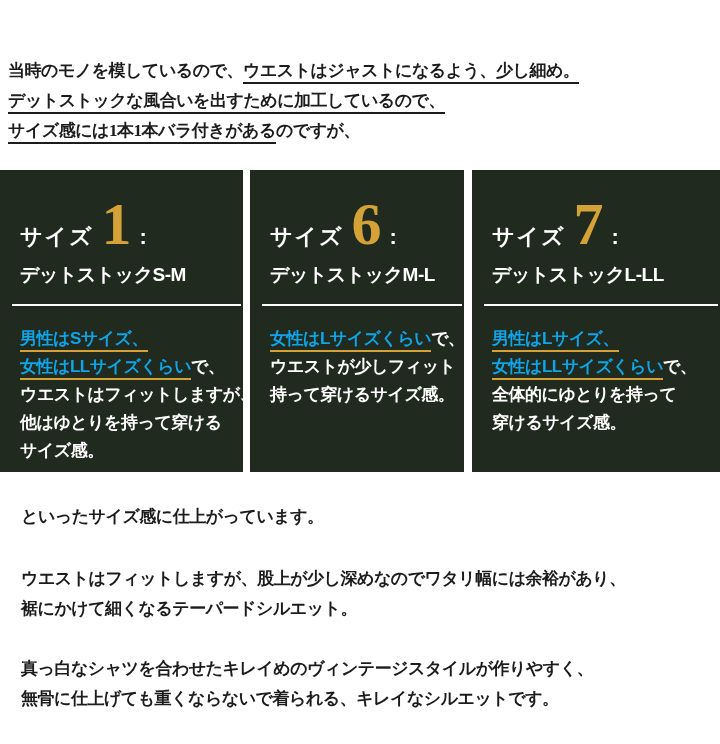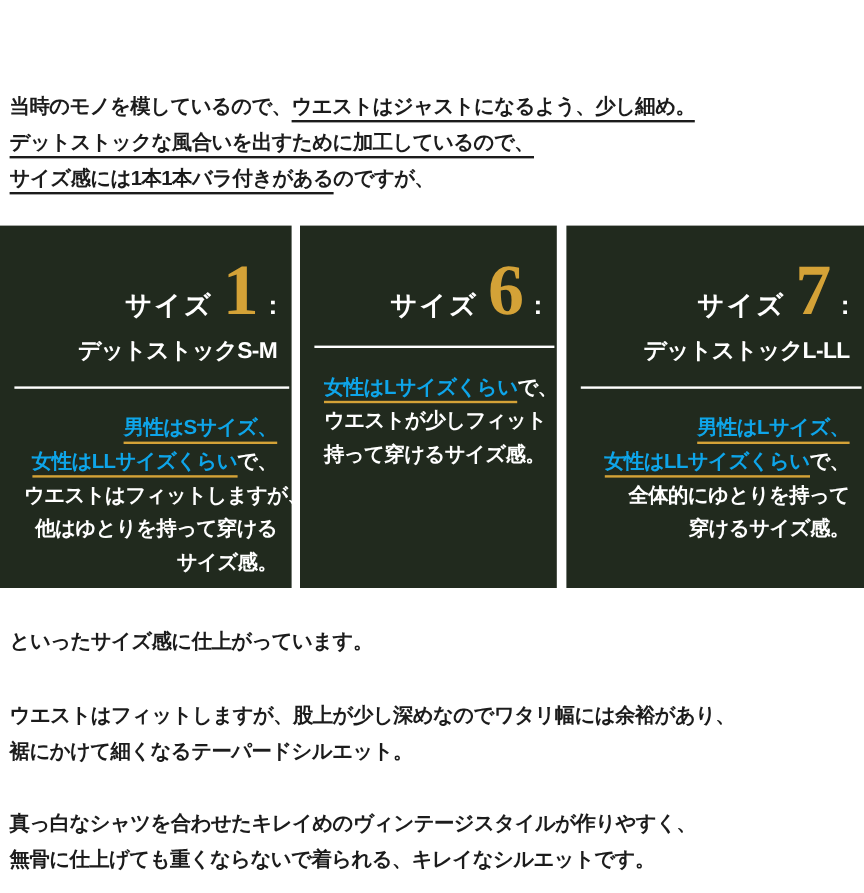--- a/index.html
+++ b/index.html
@@ -7,37 +7,37 @@
     width: 720px;
     height: 744px;
     background: #ffffff;
     color: #1c1c1c;
     font-family: "Liberation Sans", "DejaVu Sans", sans-serif;
     overflow: hidden;
   }
 
   
   .intro {
-    padding: 74px 8px 0 8px;
+    padding: 56px 8px 0 8px;
     font-size: 17px;
     font-weight: 700;
     letter-spacing: -0.5px;
     line-height: 30px;
+    font-family: Liberation Serif, serif;
   }
   .intro .line { white-space: nowrap; }
   .u {
     border-bottom: 2px solid #1c1c1c;
     padding-bottom: 2px;
   }
 
   
   .cards {
     display: flex;
     margin-top: 24px;
-    text-align: right;
   }
   .card {
     background: #212a1e;
     height: 302px;
     box-sizing: border-box;
     padding: 24px 12px 0 20px;
     color: #ffffff;
   }
   .card-1 { width: 243px; margin-right: 7px; }
   .card-2 { width: 214px; margin-right: 8px; }
@@ -93,21 +93,21 @@
   .outro { padding: 0 8px; }
   .outro .para {
     font-size: 17px;
     font-weight: 700;
     letter-spacing: -0.5px;
     line-height: 30px;
   }
   .para-1 { margin-top: 30px; }
   .para-2 { margin-top: 32px; }
   .para-3 { margin-top: 30px; }
-  .outro .line { white-space: nowrap; }
+  .outro .line { white-space: nowrap; margin-left: 13px; }
 </style>
 </head>
 <body>
 
 <div class="intro">
   <div class="line"><span>当時のモノを模しているので、</span><span class="u">ウエストはジャストになるよう、少し細め。</span><span></span></div>
   <div class="line"><span></span><span class="u">デットストックな風合いを出すために加工しているので、</span><span></span></div>
   <div class="line"><span></span><span class="u">サイズ感には1本1本バラ付きがある</span><span>のですが、</span></div>
 </div>
 
@@ -125,20 +125,21 @@
       <div class="bline"><span class="gold"></span><span>ウエストはフィットしますが、</span></div>
       <div class="bline"><span class="gold"></span><span>他はゆとりを持って穿ける</span></div>
       <div class="bline"><span class="gold"></span><span>サイズ感。</span></div>
     </div>
   </div>
 
   <div class="card card-2">
     <div class="heading">
       <span class="label">サイズ</span><span class="num">6</span><span class="colon">:</span>
     </div>
+    <div class="subtitle">デットストックM-L</div>
     <hr class="divider">
     <div class="card-body">
       <div class="bline"><span class="gold">女性はLサイズくらい</span><span>で、</span></div>
       <div class="bline"><span class="gold"></span><span>ウエストが少しフィット</span></div>
       <div class="bline"><span class="gold"></span><span>持って穿けるサイズ感。</span></div>
     </div>
   </div>
 
   <div class="card card-3">
     <div class="heading">

